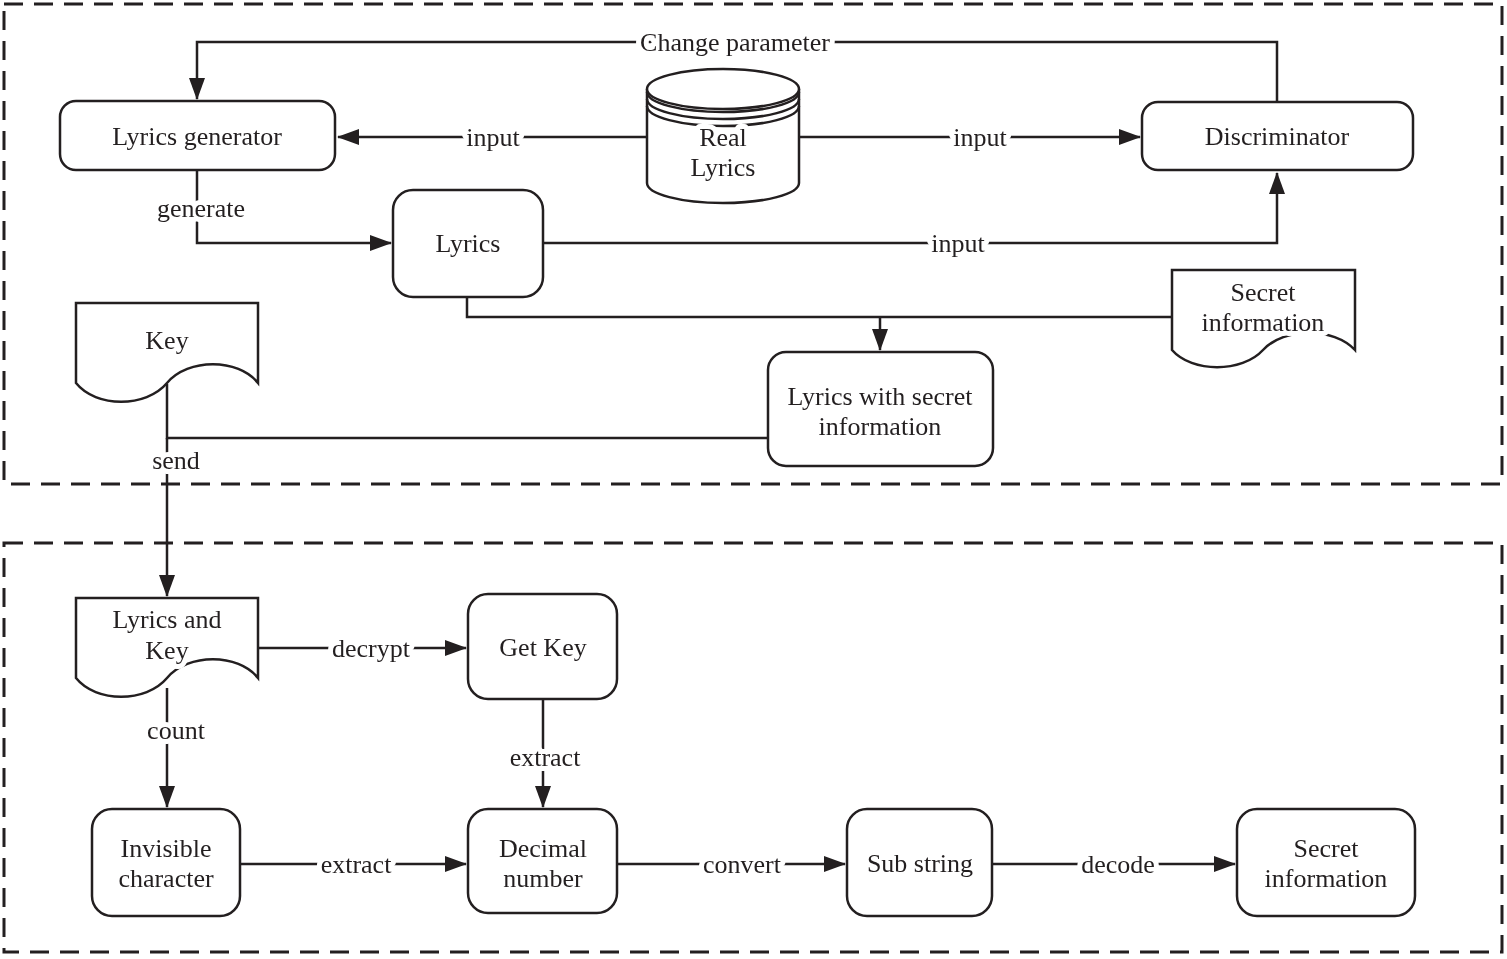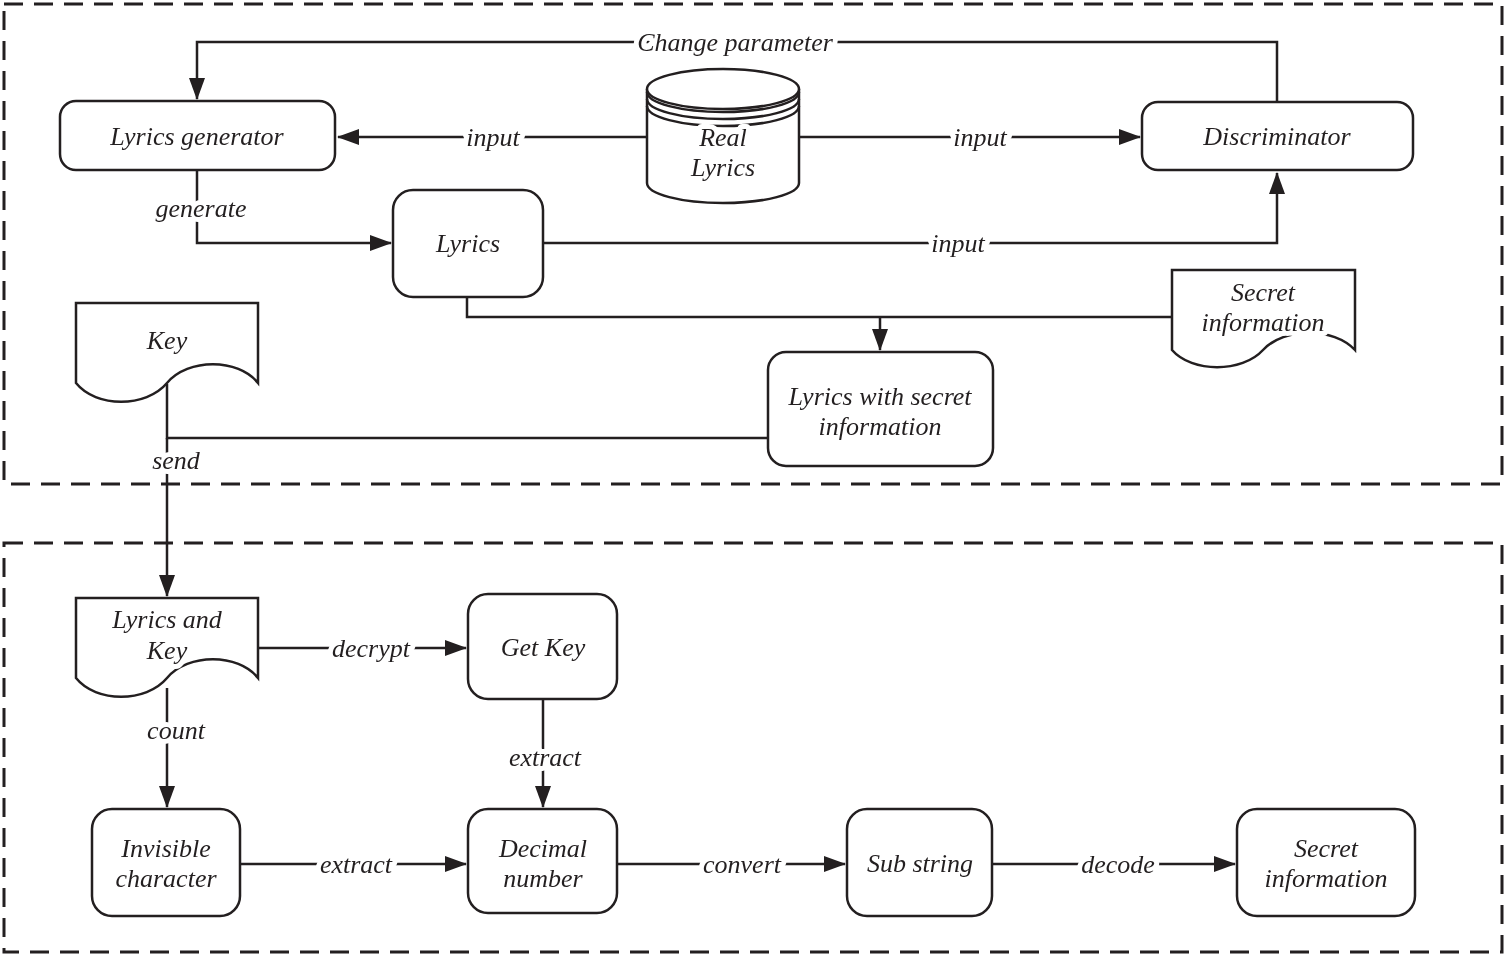--- a/index.html
+++ b/index.html
@@ -5,21 +5,20 @@
   html, body {
     margin: 0;
     padding: 0;
     background: #ffffff;
   }
   .canvas-wrap {
     width: 1226px;
     height: 959px;
     background: #ffffff;
     position: relative;
-    font-style: italic;
   }
   svg { display: block; }
   .shape {
     fill: #ffffff;
     stroke: #231f20;
     stroke-width: 2.5;
   }
   .edge {
     fill: none;
     stroke: #231f20;

